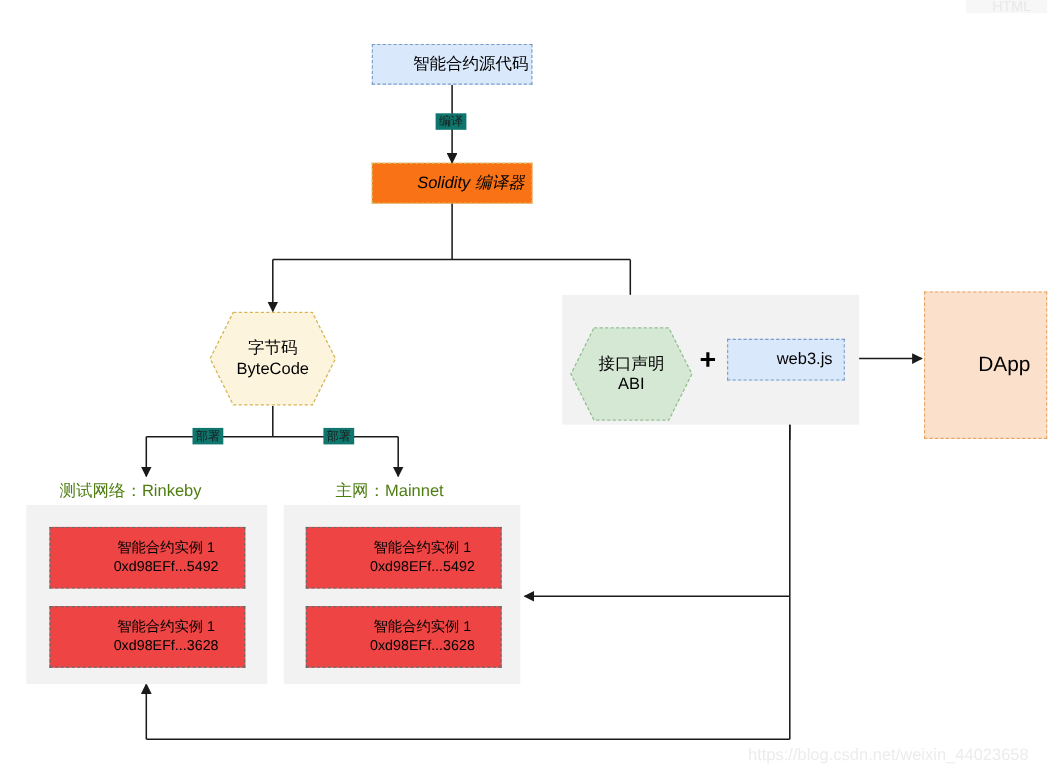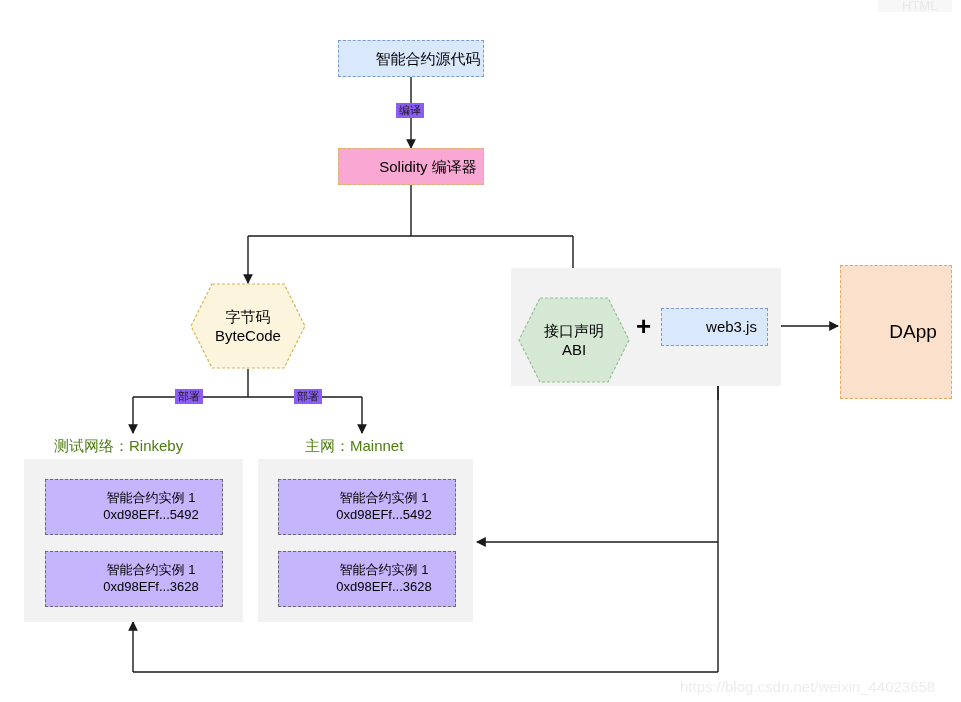--- a/index.html
+++ b/index.html
@@ -35,23 +35,23 @@
     z-index: 3;
     padding-left: 34px;
   }
 
   
   .rect {
     border-style: dashed;
     border-width: 1px;
   }
   .rect-blue  { background: #dae8fc; border-color: #7a9ec7; }
-  .rect-cream { background: #f9a8d4; border-color: #d6b656; }
+  .rect-cream { background: #f97316; border-color: #d6b656; font-style: italic; }
   .rect-orange{ background: #fbe0cc; border-color: #e8a664; }
-  .rect-white { background: #c4b5fd; border-color: #6b6b6b; }
+  .rect-white { background: #ef4444; border-color: #6b6b6b; }
 
   
   .panel {
     position: absolute;
     background: #f2f2f2;
     border: none;
     z-index: 1;
   }
 
   
@@ -68,21 +68,21 @@
     align-items: center;
     justify-content: center;
     text-align: center;
     white-space: pre-line;
     line-height: 1.28;
   }
 
   
   .edge-label {
     position: absolute;
-    background: #8b5cf6;
+    background: #0f766e;
     padding: 0 3px;
     font-size: 11px;
     color: #1a1a1a;
     z-index: 4;
     white-space: nowrap;
   }
 
   
   .caption {
     position: absolute;

